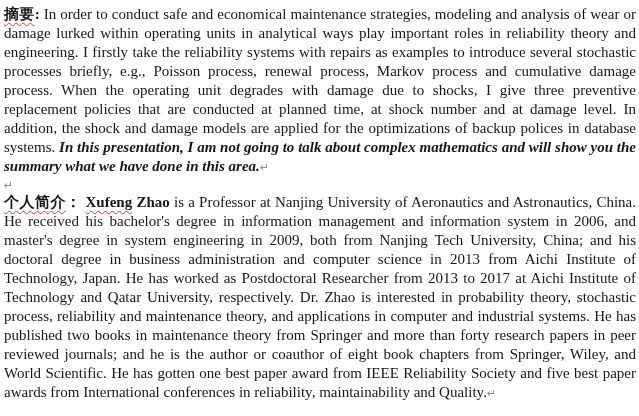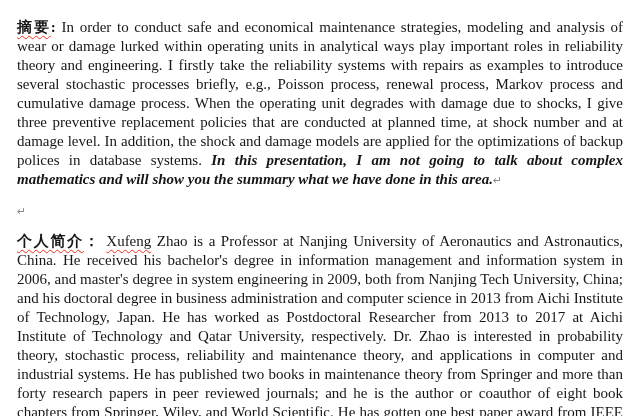--- a/index.html
+++ b/index.html
@@ -16,37 +16,37 @@
     box-sizing: border-box;
     width: 639px;
     padding: 5px 3px 0 4px;
     font-family: "Liberation Serif", "DejaVu Serif", serif;
     font-size: 15px;
     line-height: 19px;
     color: #161616;
     text-align: justify;
   }
   .para {
-    margin: 13px;
+    margin: 0;
   }
   .para.empty {
     line-height: 15px;
   }
   .label {
     font-weight: bold;
   }
   .squiggle {
     text-decoration: underline;
     text-decoration-style: wavy;
     text-decoration-color: #e8321e;
     text-decoration-thickness: 1px;
     text-underline-offset: 3px;
   }
   .bold {
-    font-weight: normal;
+    font-weight: bold;
   }
   .em {
     font-weight: bold;
     font-style: italic;
   }
   .pilcrow {
     font-family: "DejaVu Sans", sans-serif;
     font-size: 11px;
     color: #8b8b8b;
     white-space: pre;

